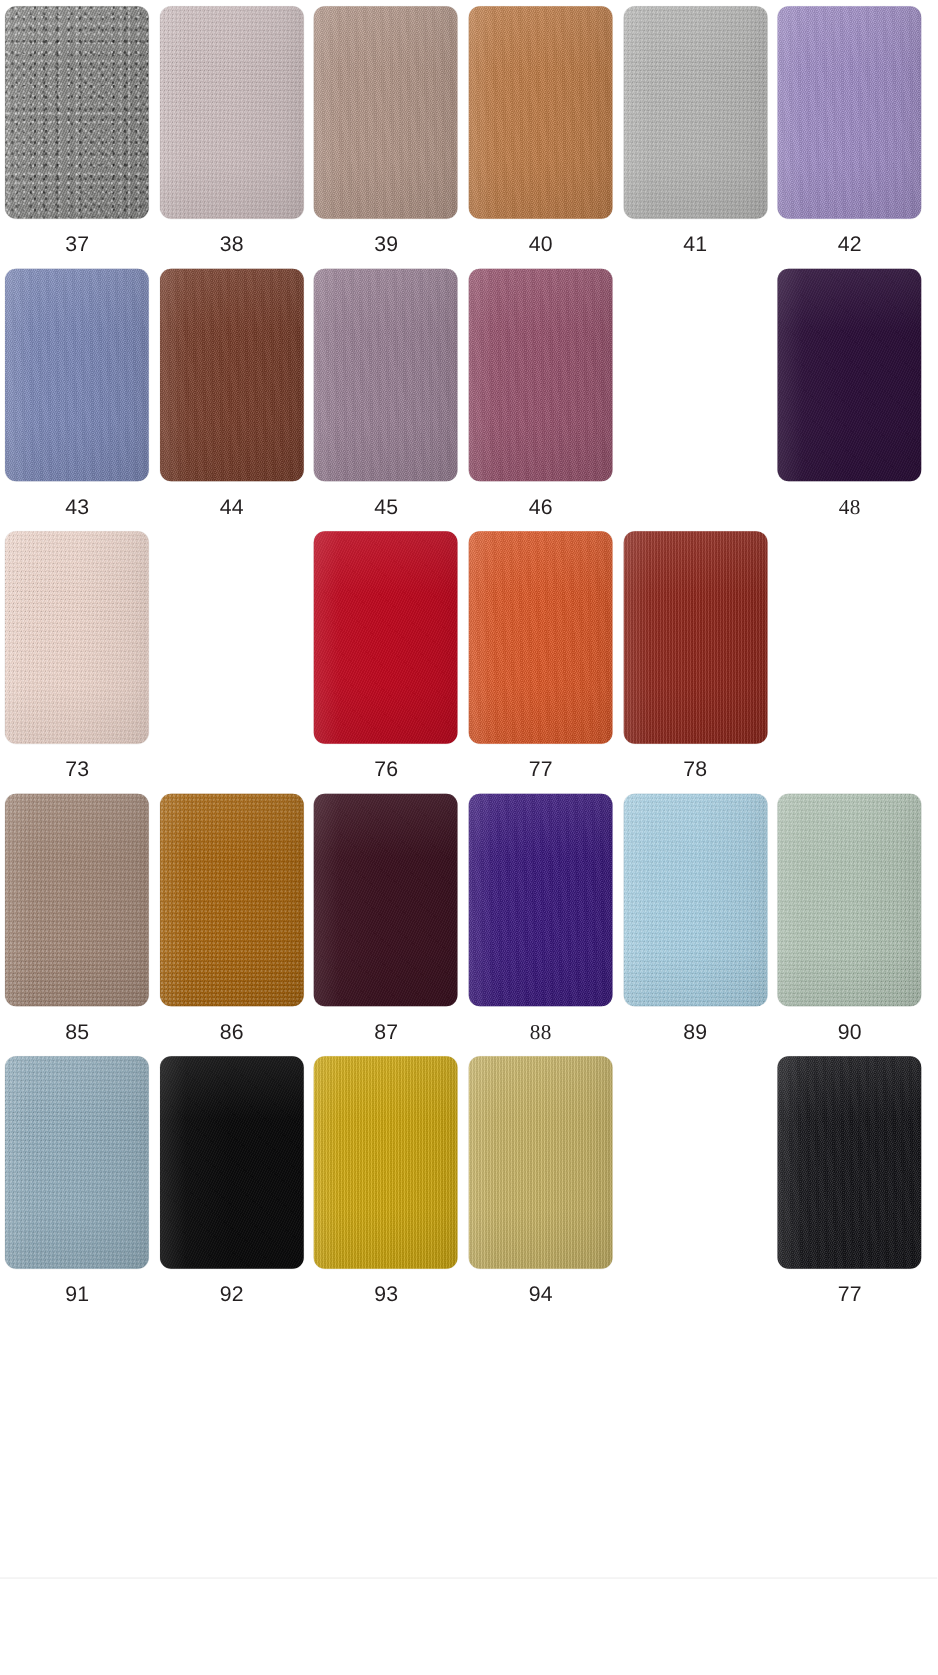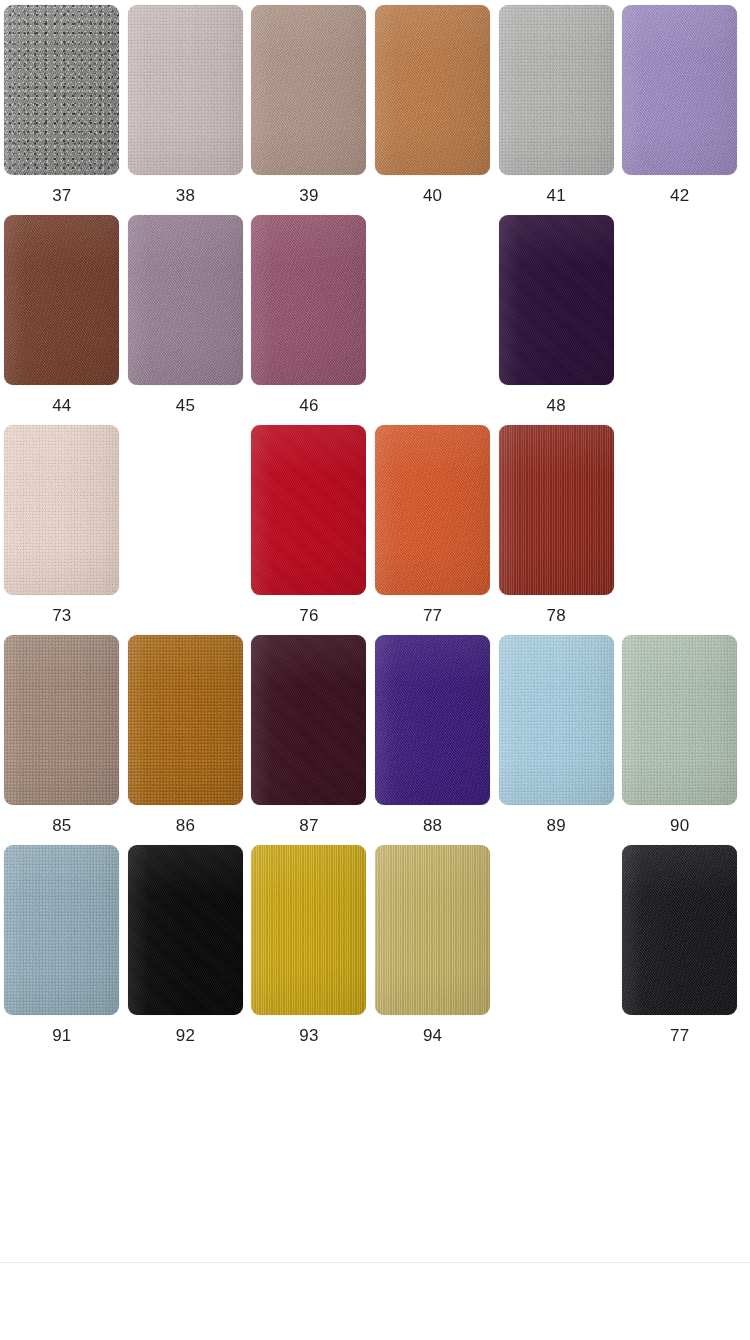--- a/index.html
+++ b/index.html
@@ -214,38 +214,42 @@
       <div class="swatch-label" style="color: rgb(35, 31, 32);">41</div>
     </div>
     <div class="swatch-cell">
       <div class="swatch-chip" style="background-color: rgb(163, 145, 203);"></div>
       <div class="swatch-label" style="color: rgb(35, 31, 32); text-align: right;">42</div>
     </div>
   </div>
 
   <div class="swatch-row">
     <div class="swatch-cell">
+      <div class="swatch-chip" style="background-color: rgb(127, 140, 189);"></div>
+      <div class="swatch-label" style="color: rgb(35, 31, 32);">43</div>
+    </div>
+    <div class="swatch-cell">
       <div class="swatch-chip" style="background-color: rgb(122, 62, 43);"></div>
       <div class="swatch-label" style="color: rgb(35, 31, 32);">44</div>
     </div>
     <div class="swatch-cell">
       <div class="swatch-chip" style="background-color: rgb(157, 132, 153);"></div>
       <div class="swatch-label" style="color: rgb(35, 31, 32);">45</div>
     </div>
     <div class="swatch-cell">
       <div class="swatch-chip" style="background-color: rgb(155, 85, 112);"></div>
       <div class="swatch-label" style="color: rgb(35, 31, 32);">46</div>
     </div>
     <div class="swatch-cell empty">
       
       
     </div>
     <div class="swatch-cell">
       <div class="swatch-chip smooth" style="background-color: rgb(44, 16, 57);"></div>
-      <div class="swatch-label" style="color: rgb(35, 31, 32);">48</div>
+      <div class="swatch-label" style="color: rgb(35, 31, 32); font-family: Liberation Serif, serif;">48</div>
     </div>
   </div>
 
   <div class="swatch-row">
     <div class="swatch-cell">
       <div class="swatch-chip pique" style="background-color: rgb(237, 213, 203);"></div>
       <div class="swatch-label" style="color: rgb(35, 31, 32);">73</div>
     </div>
     <div class="swatch-cell empty">
       
@@ -274,21 +278,21 @@
     <div class="swatch-cell">
       <div class="swatch-chip pique" style="background-color: rgb(164, 98, 12);"></div>
       <div class="swatch-label" style="color: rgb(35, 31, 32);">86</div>
     </div>
     <div class="swatch-cell">
       <div class="swatch-chip smooth" style="background-color: rgb(59, 18, 32);"></div>
       <div class="swatch-label" style="color: rgb(35, 31, 32);">87</div>
     </div>
     <div class="swatch-cell">
       <div class="swatch-chip" style="background-color: rgb(59, 24, 128);"></div>
-      <div class="swatch-label" style="color: rgb(35, 31, 32);">88</div>
+      <div class="swatch-label" style="color: rgb(35, 31, 32); font-family: Liberation Serif, serif;">88</div>
     </div>
     <div class="swatch-cell">
       <div class="swatch-chip pique" style="background-color: rgb(167, 207, 226);"></div>
       <div class="swatch-label" style="color: rgb(35, 31, 32);">89</div>
     </div>
     <div class="swatch-cell">
       <div class="swatch-chip pique" style="background-color: rgb(176, 194, 179);"></div>
       <div class="swatch-label" style="color: rgb(35, 31, 32);">90</div>
     </div>
   </div>

